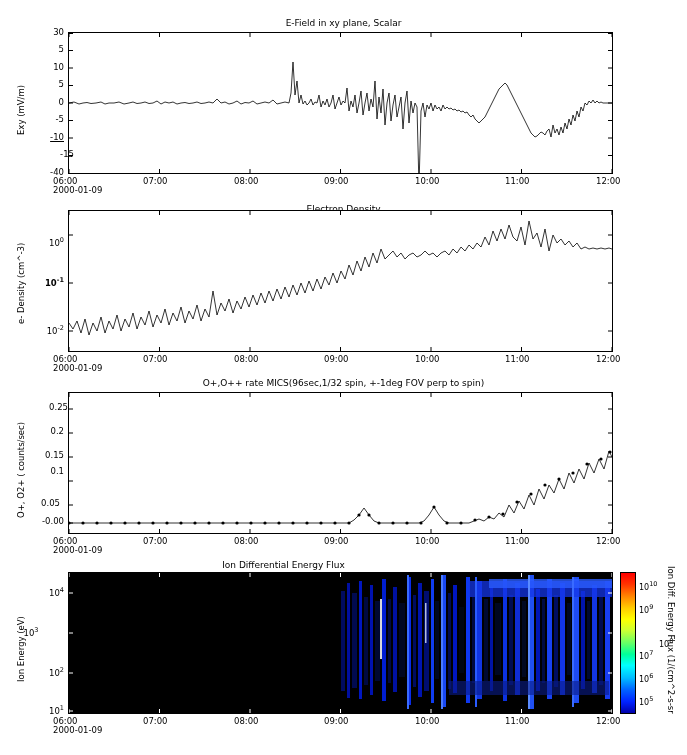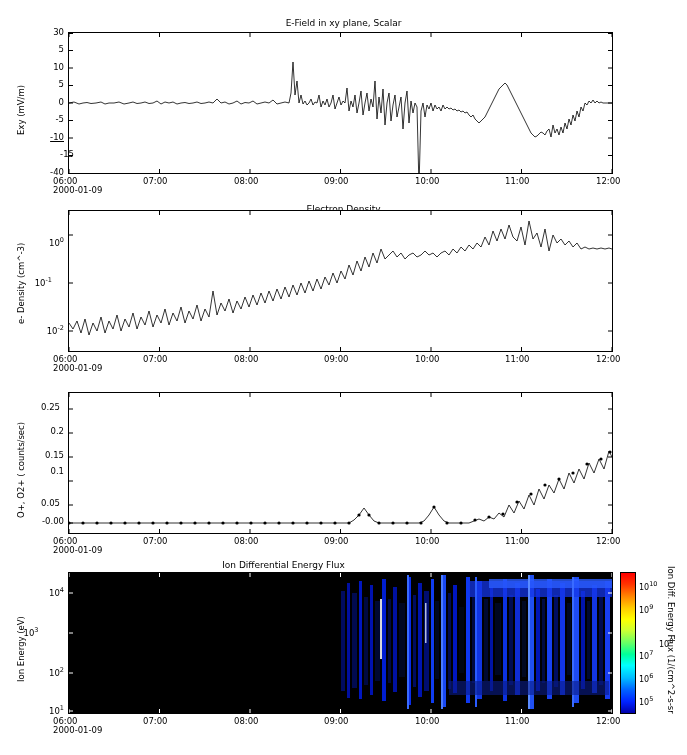--- a/index.html
+++ b/index.html
@@ -135,34 +135,35 @@
           288,50 292,60 296,46 300,56 304,42 308,52 312,38 316,48 320,44 324,40 328,46 332,42 336,48 340,44
           344,42 348,46 352,44 356,40 360,44 364,42 368,46 372,42 376,40 380,44 384,38 388,42 392,36 396,40
           400,34 404,38 408,32 412,36 416,26 420,34 424,20 428,30 432,18 436,28 440,14 444,26 448,30 452,16
           456,34 460,10 464,28 468,22 472,36 476,18 480,40 484,24 488,32 492,28 496,34 500,30 504,36 508,32
           512,38 516,36 520,38 524,37 528,38 532,37 536,38 540,37 543,38
         "></polyline>
       </svg>
     </div>
     <div class="ylabel" style="left:16px;top:128px;transform:rotate(-90deg);">e- Density (cm^-3)</div>
     <div class="ytick" style="left:26px;top:40px;width:38px;">10<sup style="font-size:6.5px">0</sup></div>
-    <div class="ytick" style="left:14px;top:80px;width:38px;">10<sup style="font-size:6.5px">-1</sup></div>
+    <div class="ytick" style="left:26px;top:80px;width:38px;font-weight:bold;">10<sup style="font-size:6.5px">-1</sup></div>
     <div class="ytick" style="left:26px;top:128px;width:38px;">10<sup style="font-size:6.5px">-2</sup></div>
 
     <div class="xtick" style="left:53px;top:158px;">06:00</div>
     <div class="xtick" style="left:143px;top:158px;">07:00</div>
     <div class="xtick" style="left:234px;top:158px;">08:00</div>
     <div class="xtick" style="left:324px;top:158px;">09:00</div>
     <div class="xtick" style="left:415px;top:158px;">10:00</div>
     <div class="xtick" style="left:505px;top:158px;">11:00</div>
     <div class="xtick" style="left:596px;top:158px;">12:00</div>
     <div class="datelab" style="left:53px;top:167px;">2000-01-09</div>
   </div>
 
   <div class="panel" style="left:0;top:378px;width:687px;height:190px;">
+    <div class="ptitle" style="top:0px;">O+,O++ rate MICS(96sec,1/32 spin, +-1deg FOV perp to spin)</div>
     <div class="plotbox" style="left:68px;top:14px;width:545px;height:142px;">
       <svg width="543" height="140" viewBox="0 0 543 140">
         <g stroke="#000" stroke-width="1">
           <line x1="0" y1="0" x2="0" y2="4"></line>
             <line x1="0" y1="140" x2="0" y2="136"></line>
           <line x1="90.5" y1="0" x2="90.5" y2="4"></line>
             <line x1="90.5" y1="140" x2="90.5" y2="136"></line>
           <line x1="181" y1="0" x2="181" y2="4"></line>
             <line x1="181" y1="140" x2="181" y2="136"></line>
           <line x1="271.5" y1="0" x2="271.5" y2="4"></line>
@@ -233,21 +234,21 @@
             <circle cx="476" cy="92" r="1.6"></circle>
           <circle cx="490" cy="86" r="1.6"></circle>
             <circle cx="504" cy="80" r="1.6"></circle>
             <circle cx="518" cy="71" r="1.6"></circle>
           <circle cx="532" cy="66" r="1.6"></circle>
             <circle cx="541" cy="59" r="1.6"></circle>
         </g>
       </svg>
     </div>
     <div class="ylabel" style="left:16px;top:140px;transform:rotate(-90deg);">O+, O2+ ( counts/sec)</div>
-    <div class="ytick" style="left:24px;top:24px;width:36px;">0.25</div>
+    <div class="ytick" style="left:32px;top:24px;width:36px;">0.25</div>
     <div class="ytick" style="left:28px;top:48px;width:36px;">0.2</div>
     <div class="ytick" style="left:28px;top:72px;width:36px;">0.15</div>
     <div class="ytick" style="left:28px;top:88px;width:36px;">0.1</div>
     <div class="ytick" style="left:24px;top:120px;width:36px;">0.05</div>
     <div class="ytick" style="left:28px;top:138px;width:36px;">-0.00</div>
 
     <div class="xtick" style="left:53px;top:158px;">06:00</div>
     <div class="xtick" style="left:143px;top:158px;">07:00</div>
     <div class="xtick" style="left:234px;top:158px;">08:00</div>
     <div class="xtick" style="left:324px;top:158px;">09:00</div>

